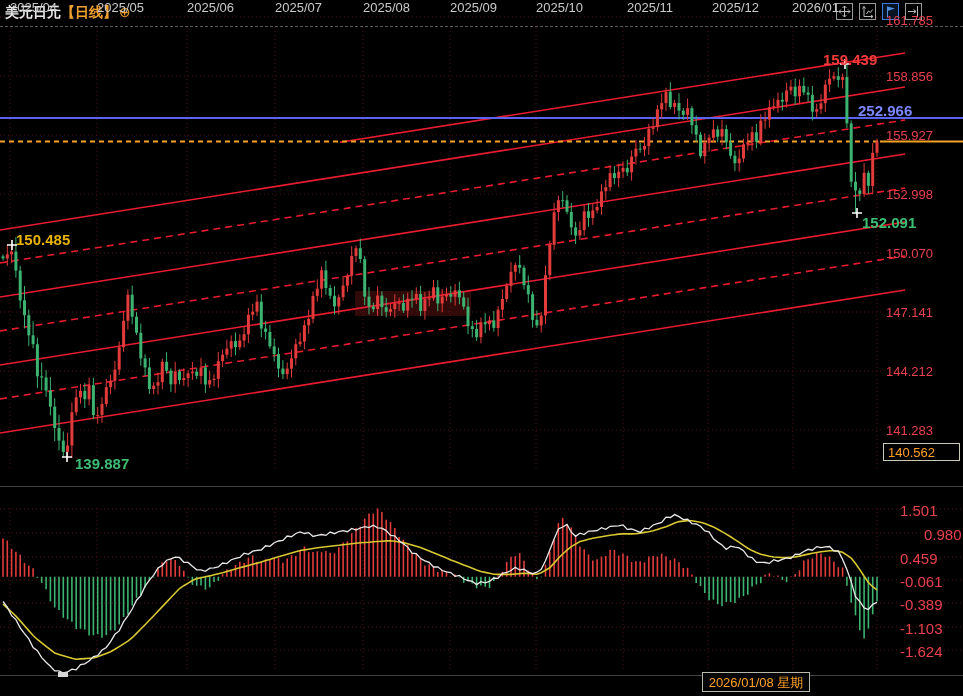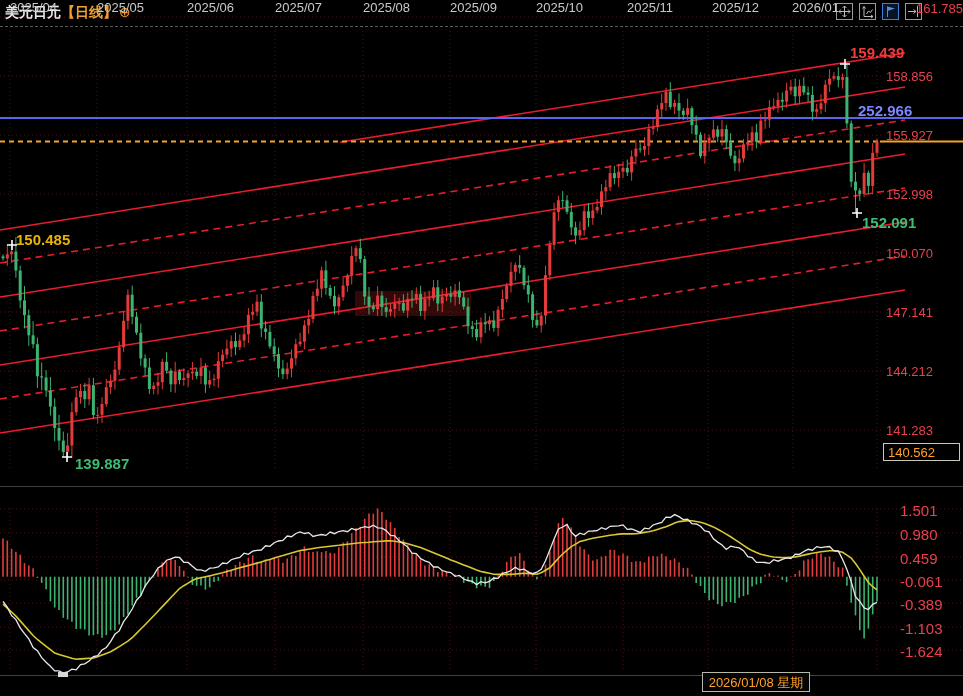--- a/index.html
+++ b/index.html
@@ -747,35 +747,35 @@
           </g>
         </svg>
     </span>
   </div>
 
   <div id="blue-level-label">252.966</div>
   <div id="price-box">140.562</div>
 
   <div class="annot" id="annot-high1" style="left: 16px; top: 231px;">150.485</div>
   <div class="annot" id="annot-low1" style="left: 75px; top: 455px;">139.887</div>
-  <div class="annot" id="annot-high2" style="left: 823px; top: 44px; margin-left: 27px;">159.439</div>
+  <div class="annot" id="annot-high2" style="left: 823px; top: 51px;">159.439</div>
   <div class="annot" id="annot-low2" style="left: 862px; top: 214px;">152.091</div>
 
 
   <div id="date-box">2026/01/08 星期四</div>
-<div class="px-label" style="left: 886px; top: 1px; margin-left: 30px;">161.785</div>
+<div class="px-label" style="left: 886px; top: 13px;">161.785</div>
     <div class="px-label" style="left: 886px; top: 69px;">158.856</div>
     <div class="px-label" style="left: 886px; top: 128px;">155.927</div>
     <div class="px-label" style="left: 886px; top: 187px;">152.998</div>
     <div class="px-label" style="left: 886px; top: 246px;">150.070</div>
     <div class="px-label" style="left: 886px; top: 305px;">147.141</div>
     <div class="px-label" style="left: 886px; top: 364px;">144.212</div>
     <div class="px-label" style="left: 886px; top: 423px;">141.283</div>
     <div class="macd-label" style="left: 900px; top: 502px;">1.501</div>
-    <div class="macd-label" style="left: 900px; top: 526px;">0.980</div>
+    <div class="macd-label" style="left: 924px; top: 526px;">0.980</div>
     <div class="macd-label" style="left: 900px; top: 550px;">0.459</div>
     <div class="macd-label" style="left: 900px; top: 573px;">-0.061</div>
     <div class="macd-label" style="left: 900px; top: 596px;">-0.389</div>
     <div class="macd-label" style="left: 900px; top: 620px;">-1.103</div>
     <div class="macd-label" style="left: 900px; top: 643px;">-1.624</div>
     <div class="x-label" style="left: 10px; top: 0px;">2025/04</div>
     <div class="x-label" style="left: 97px; top: 0px;">2025/05</div>
     <div class="x-label" style="left: 187px; top: 0px;">2025/06</div>
     <div class="x-label" style="left: 275px; top: 0px;">2025/07</div>
     <div class="x-label" style="left: 363px; top: 0px;">2025/08</div>

